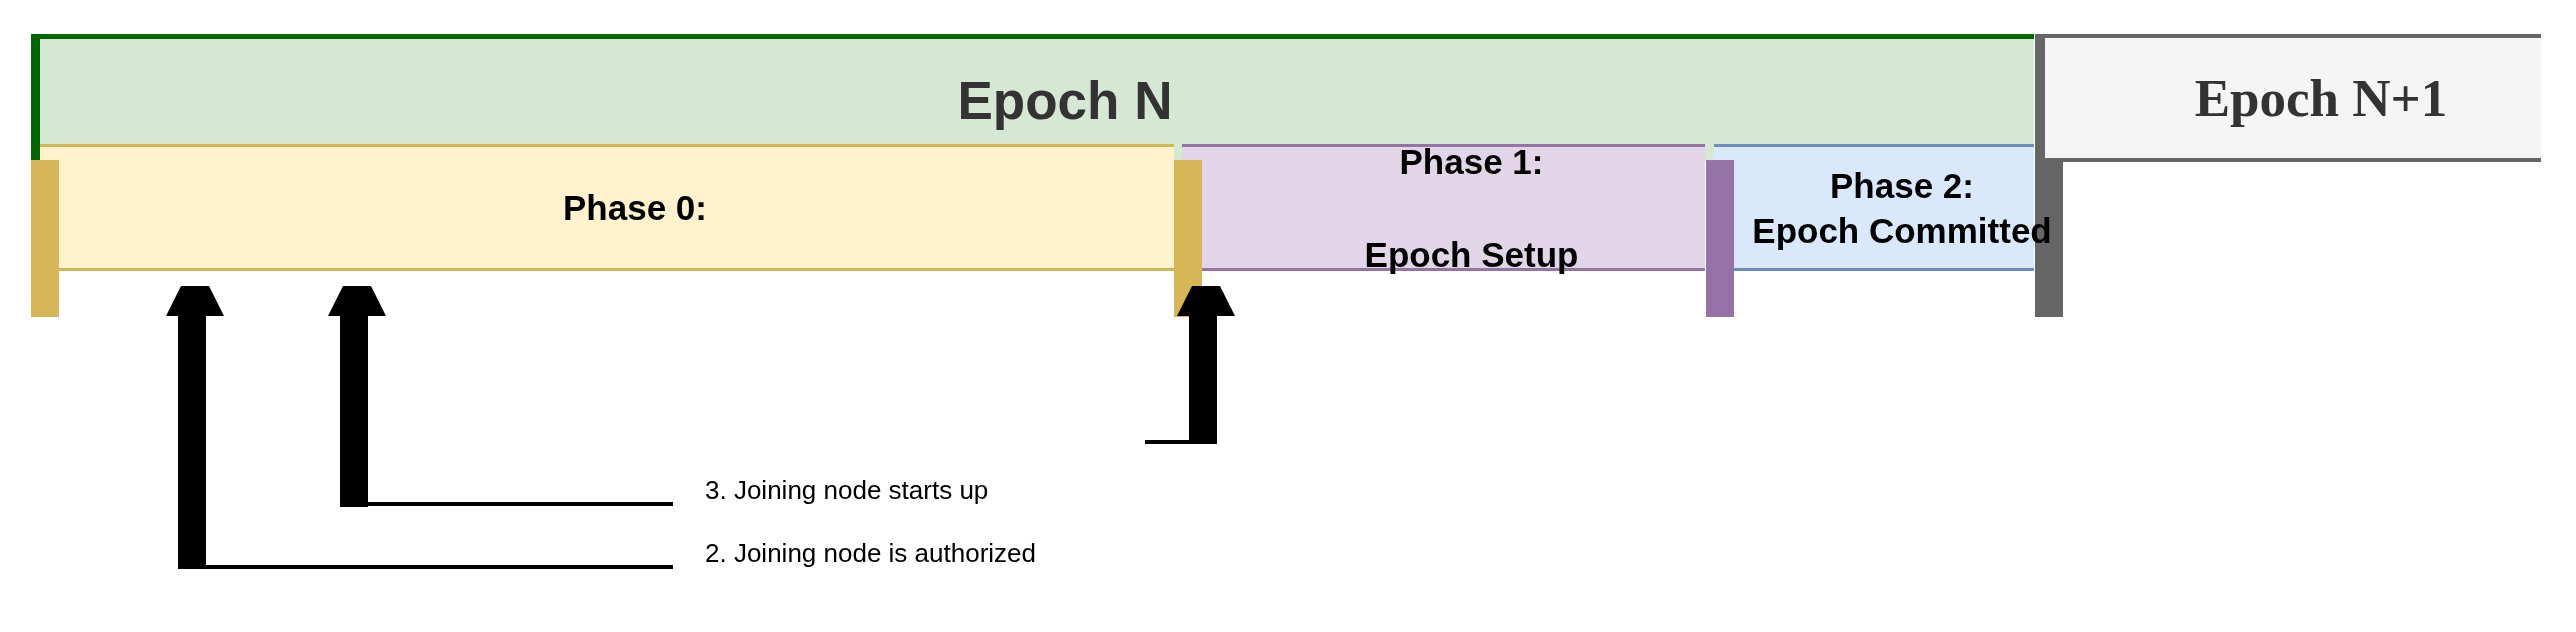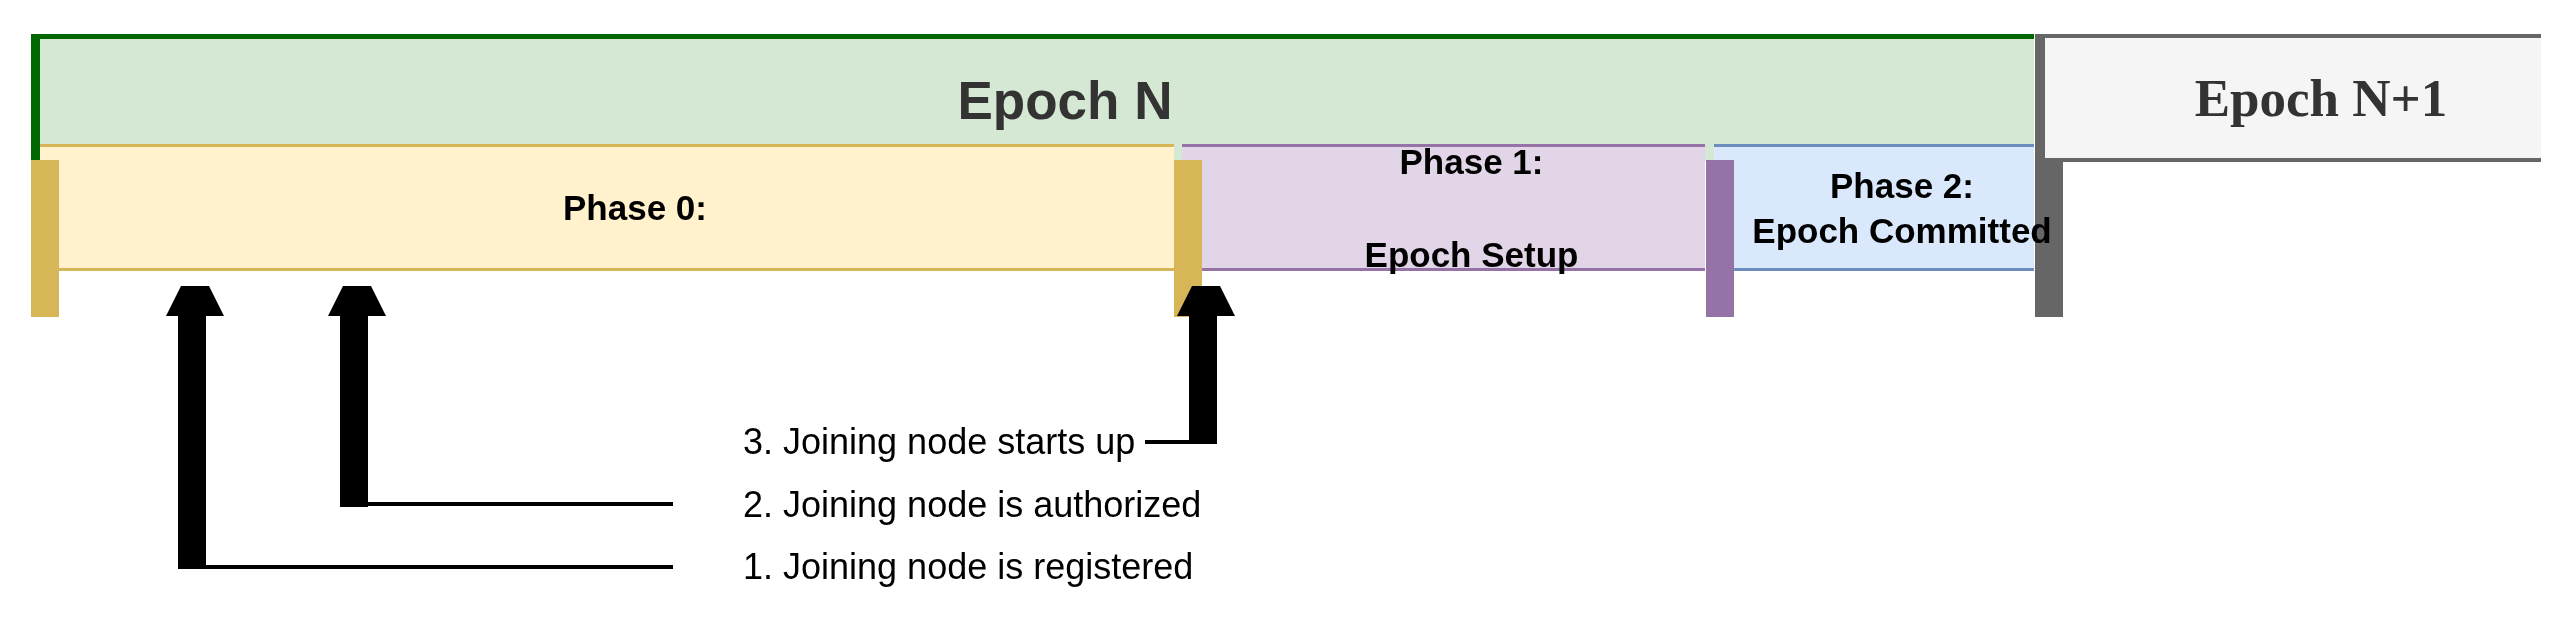--- a/index.html
+++ b/index.html
@@ -64,22 +64,22 @@
   .hline-2{left:340px;top:502px;width:333px;}
   .hline-3{left:1145px;top:440px;width:49px;}
   .head{position:absolute;width:0;height:0;
     border-left:15px solid transparent;border-right:15px solid transparent;
     border-bottom:30px solid var(--arrow);}
   .head-1{left:166px;top:286px;}
   .head-2{left:328px;top:286px;}
   .head-3{left:1177px;top:286px;}
 
   .event-label{
-    position:absolute;left:715px;transform:translateY(-50%);
-    font-size:36px;color:var(--phase-text);white-space:nowrap;
+    position:absolute;left:677px;transform:translateY(-50%);
+    font-size:26px;color:var(--phase-text);white-space:nowrap;margin-top:48px;
   }
   .event-3{top:442px;}
   .event-2{top:505px;}
   .event-1{top:567px;}
 </style>
 </head>
 <body>
 
 <div id="canvas">
 
@@ -114,16 +114,15 @@
   <div class="head head-2"></div>
   <div class="shaft shaft-2"></div>
   <div class="hline hline-2"></div>
 
   <div class="head head-3"></div>
   <div class="shaft shaft-3"></div>
   <div class="hline hline-3"></div>
 
   <div class="event-label event-3">3. Joining node starts up</div>
   <div class="event-label event-2">2. Joining node is authorized</div>
-  <div class="event-label event-1">1. Joining node is registered</div>
 
 </div>
 
 
 </body></html>

